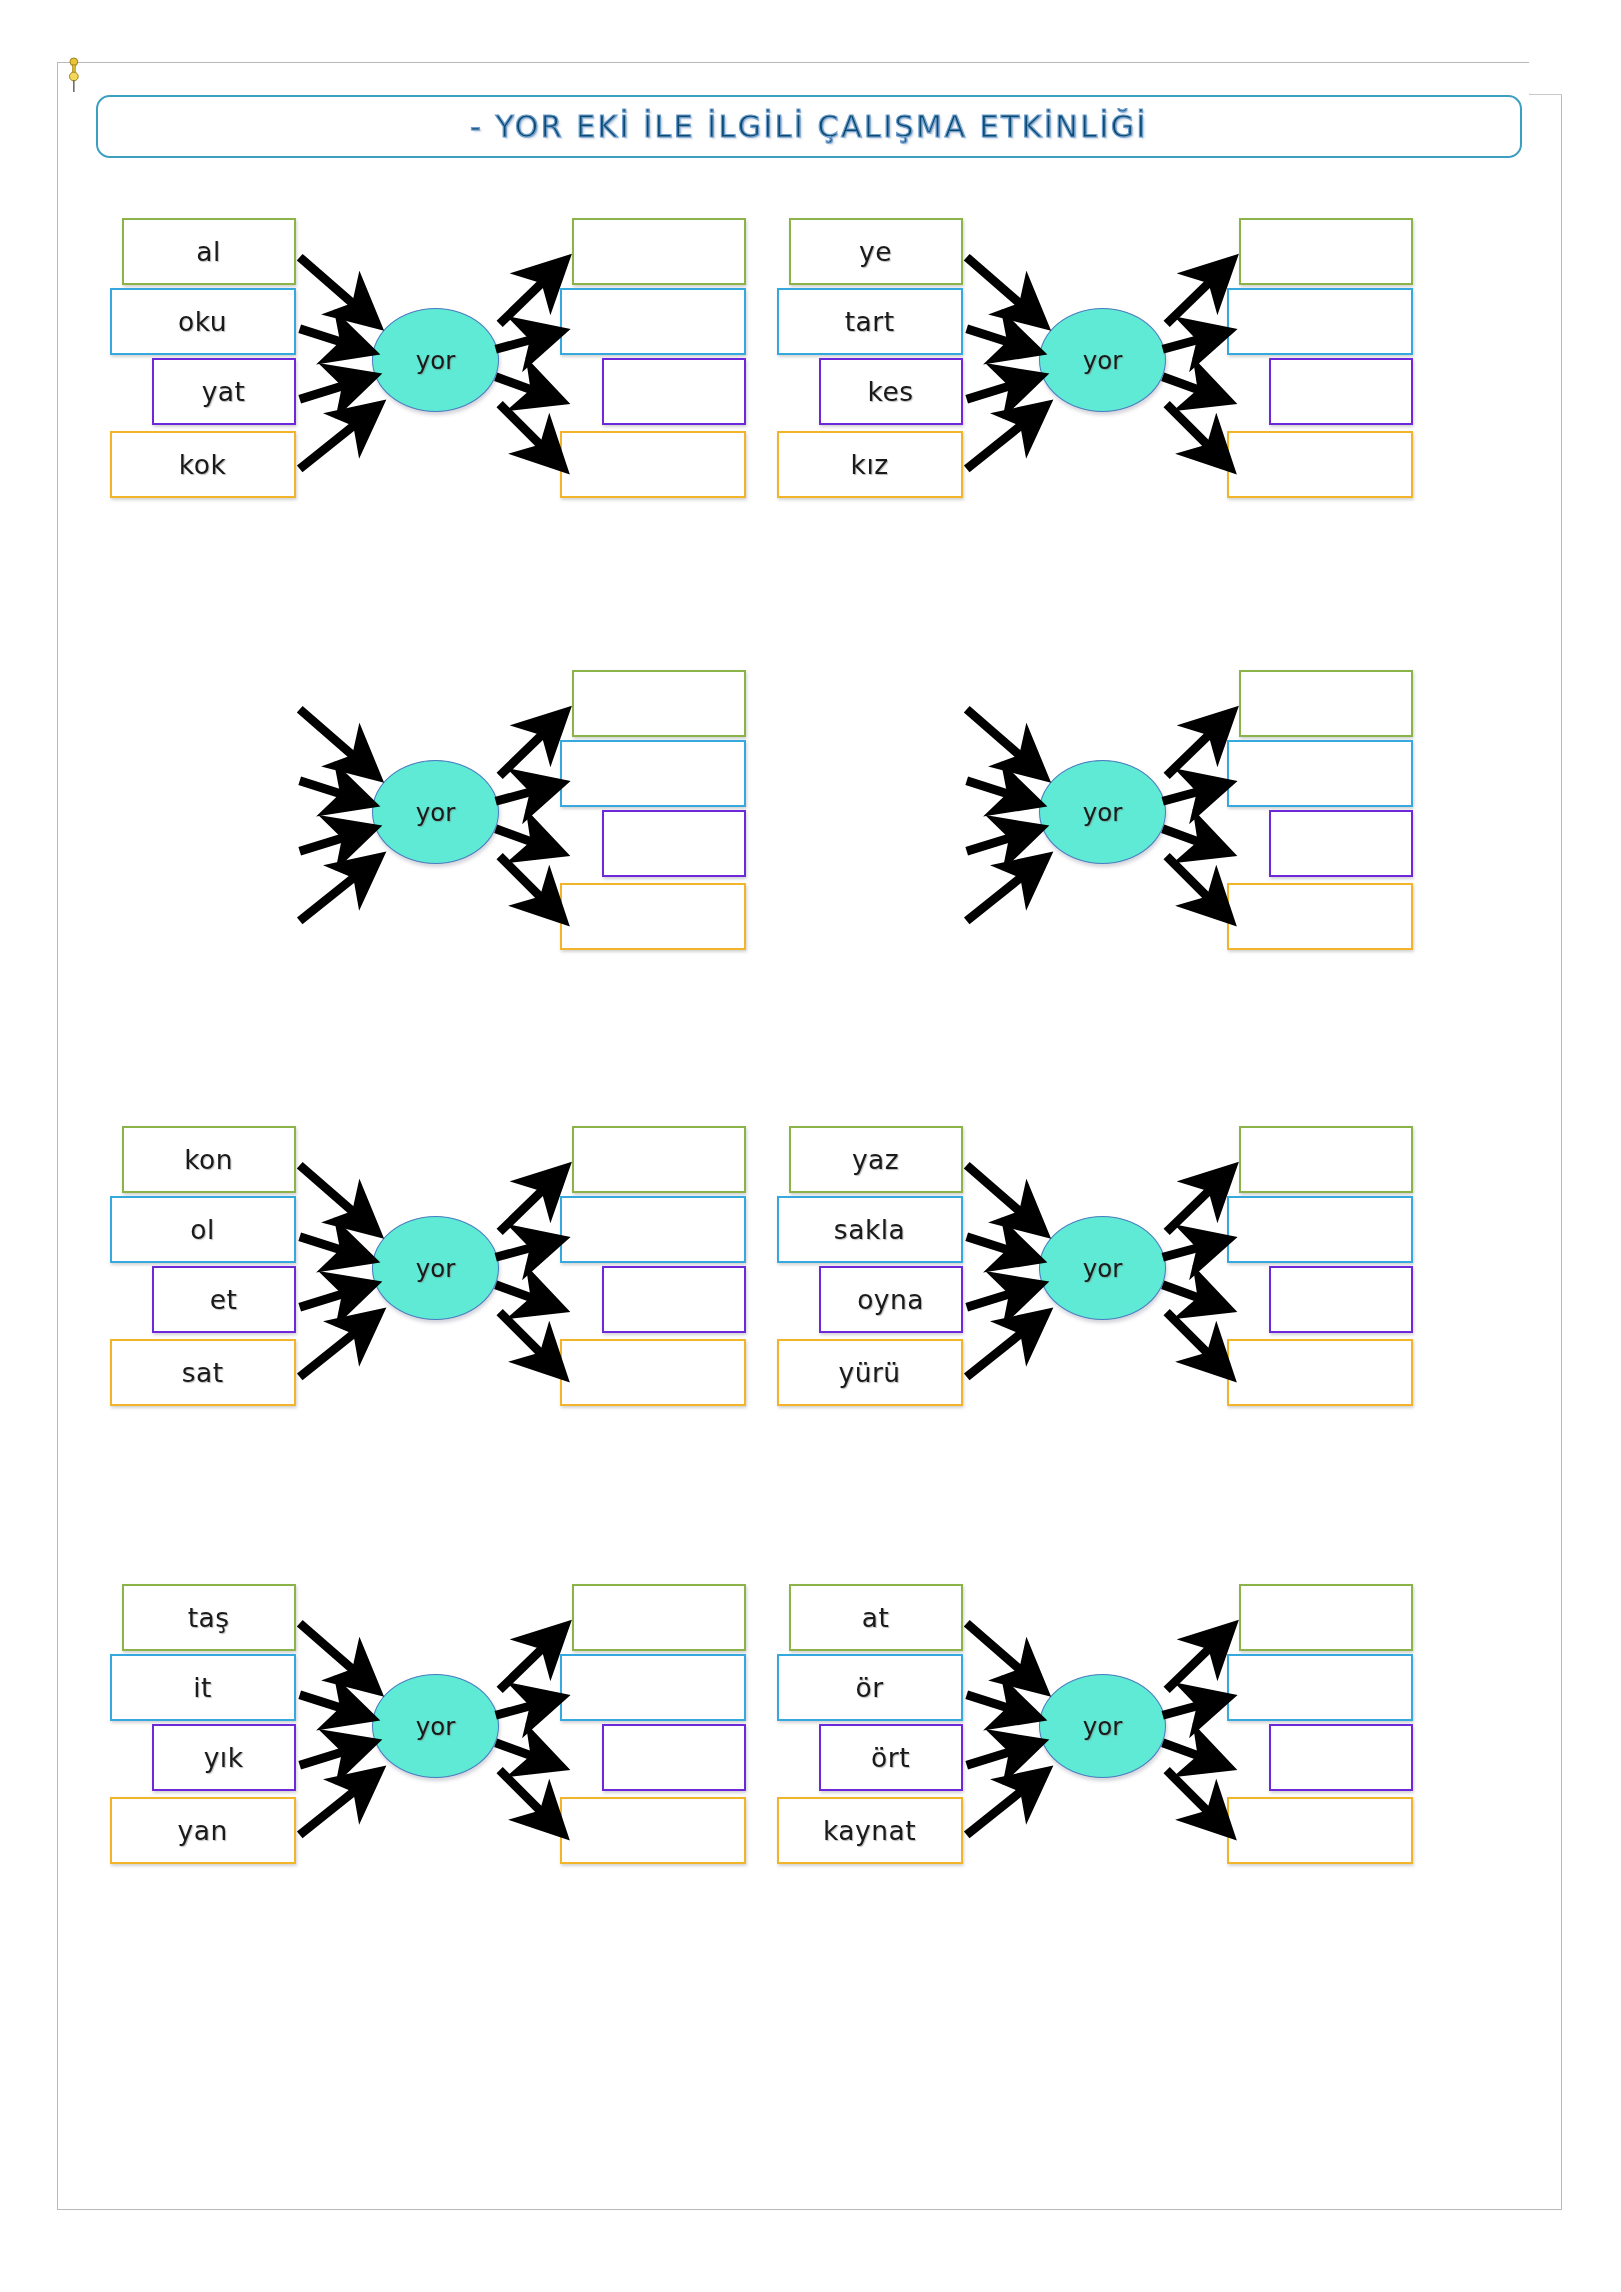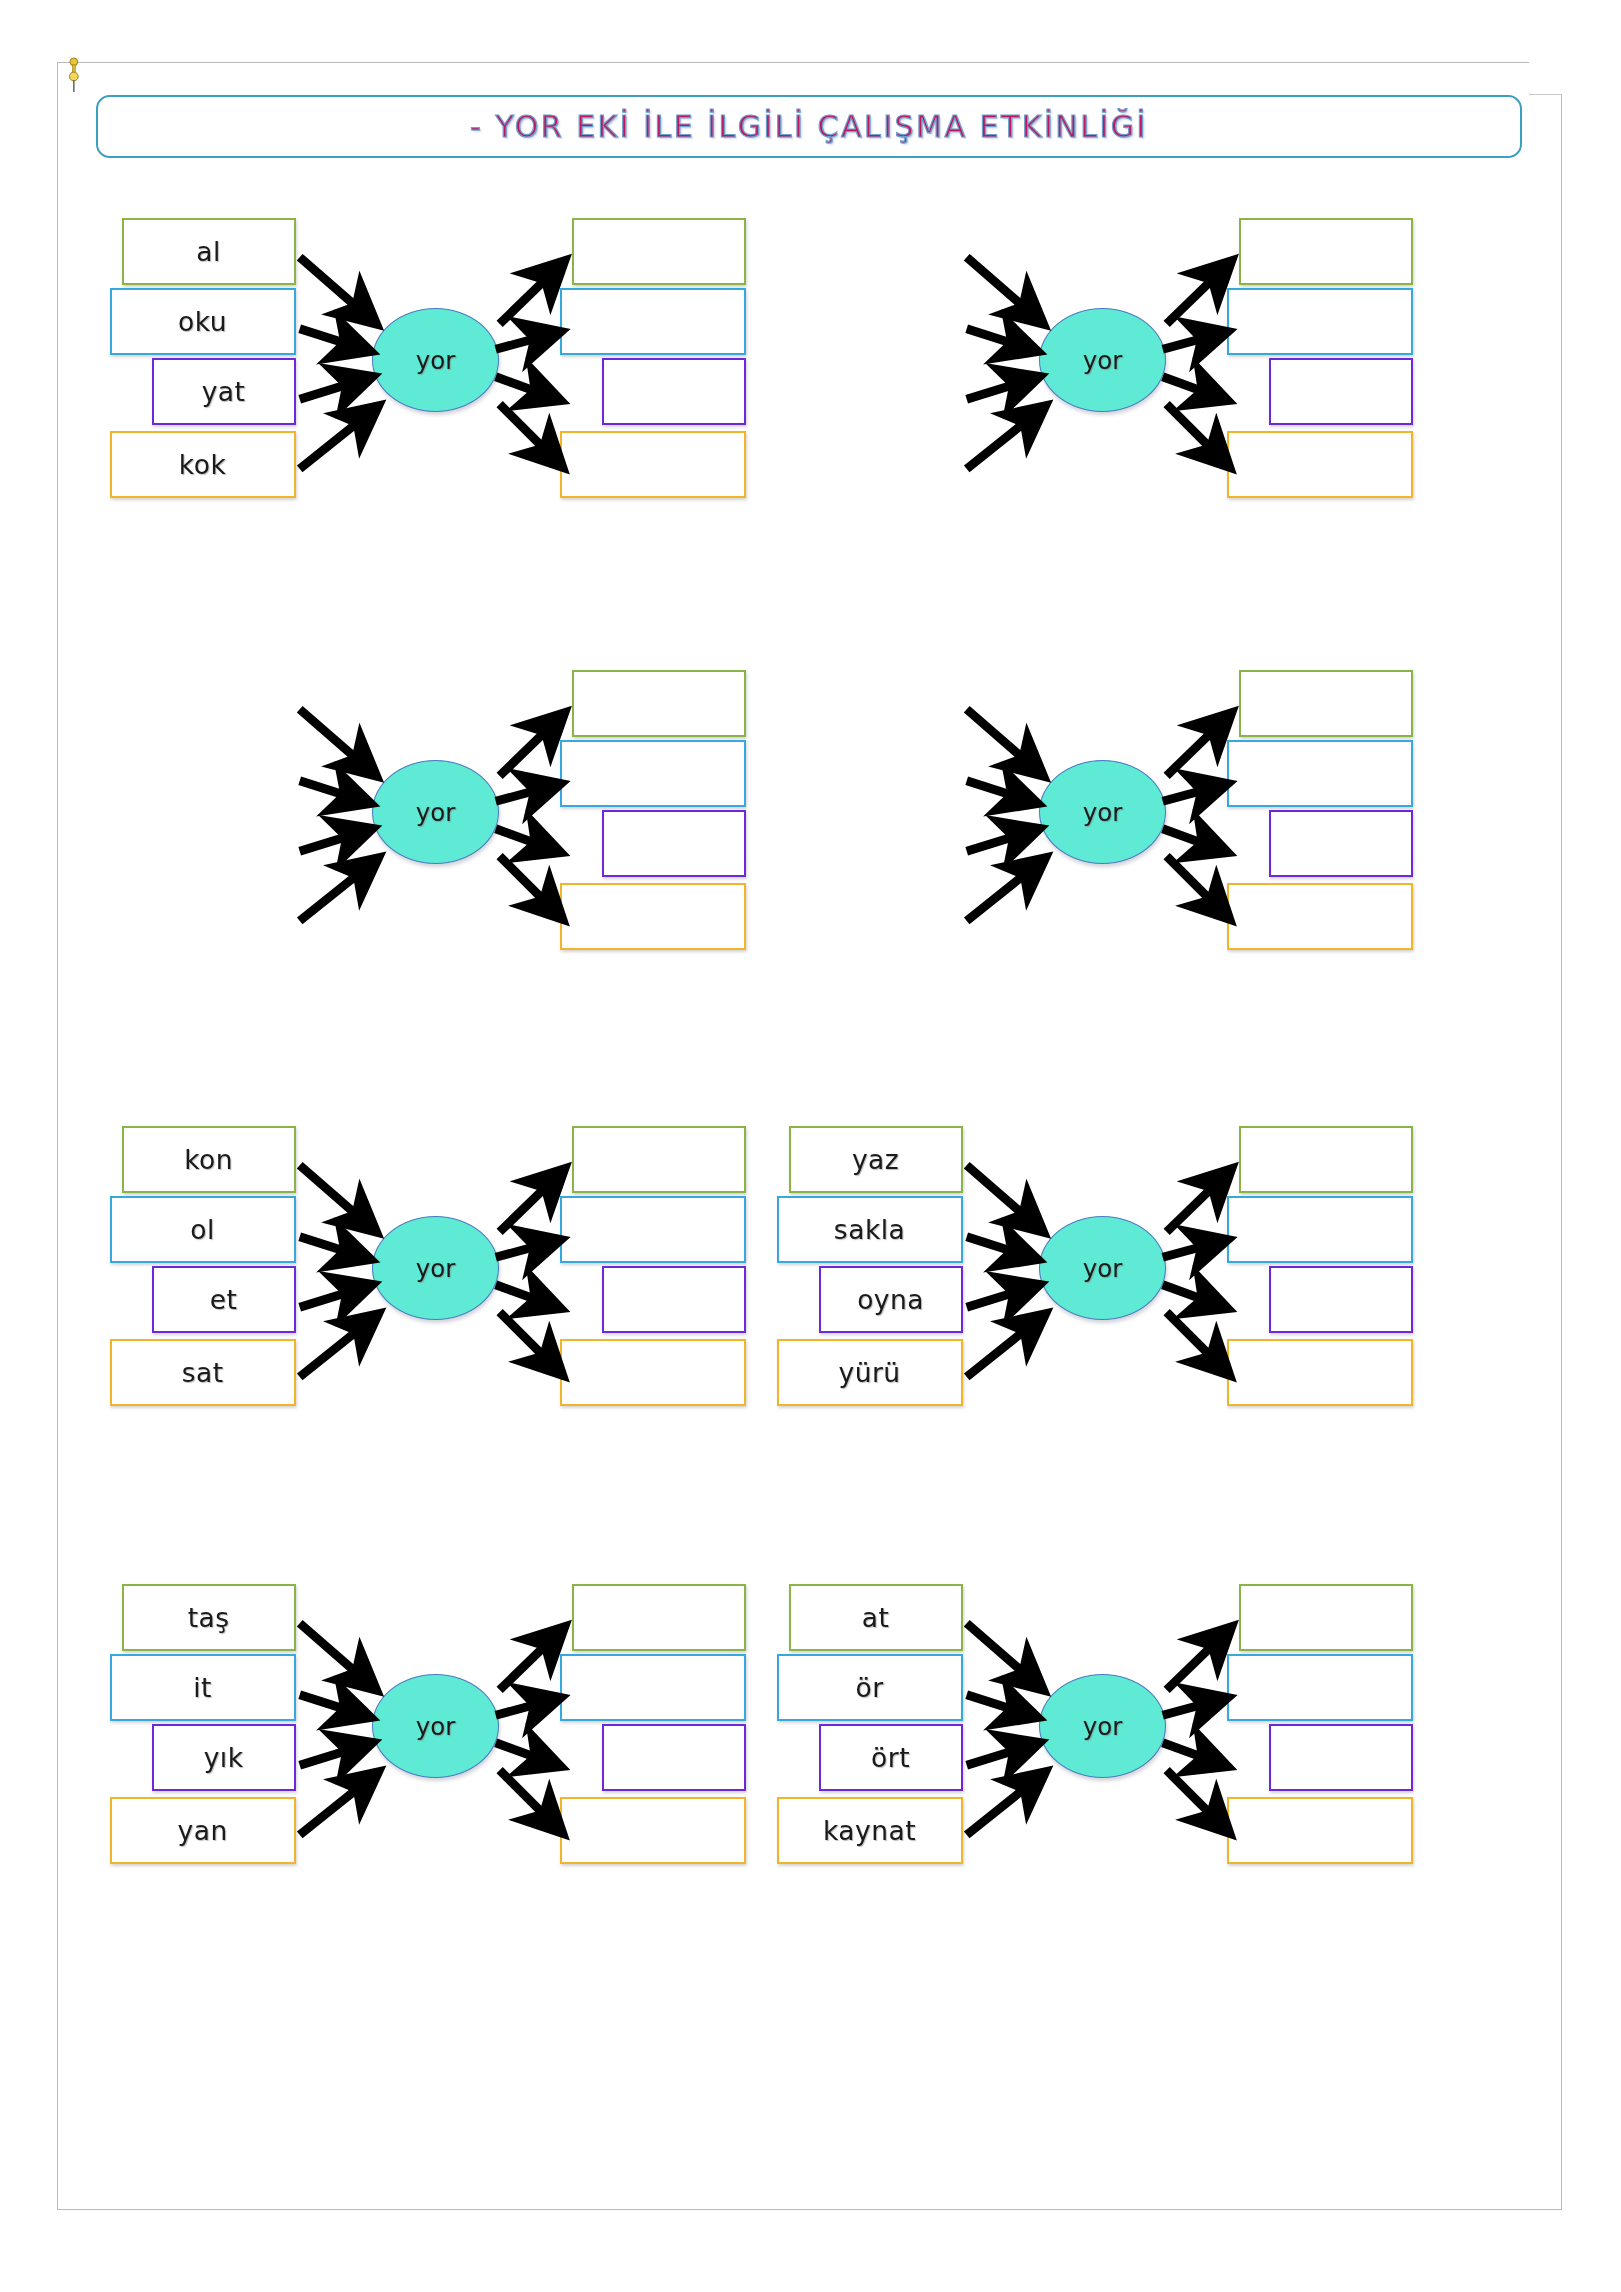--- a/index.html
+++ b/index.html
@@ -80,21 +80,21 @@
     box-sizing: border-box;
     background: #ffffff;
     display: flex;
     align-items: center;
     justify-content: center;
   }
   .title-text {
     font-family: "DejaVu Sans", "Liberation Sans", sans-serif;
     font-size: 30px;
     letter-spacing: 2.5px;
-    color: #be185d;
+    color: #0c4a6e;
     -webkit-text-stroke: 1.2px #6f9fd0;
     text-shadow:
       1px 1px 0 rgba(150,170,200,0.55),
       2px 2px 2px rgba(150,170,200,0.40);
     white-space: nowrap;
     font-weight: 400;
   }
 
   
   .grid {
@@ -245,20 +245,34 @@
         <div class="wbox b-purple">
             <span class="wtext"></span>
           </div>
         <div class="wbox b-orange">
             <span class="wtext"></span>
           </div>
       </div>
     </div>
 
     <div class="group" style="left:757px; top:218px;">
+      <div class="col col-left">
+        <div class="wbox b-green">
+            <span class="wtext">ye</span>
+          </div>
+        <div class="wbox b-blue">
+            <span class="wtext">tart</span>
+          </div>
+        <div class="wbox b-purple">
+            <span class="wtext">kes</span>
+          </div>
+        <div class="wbox b-orange">
+            <span class="wtext">kız</span>
+          </div>
+      </div>
       <div class="yor-ellipse">
         <span class="yor-text">yor</span>
       </div>
       <svg class="arrows" viewBox="0 0 700 300">
         <g stroke="#000" stroke-width="9" fill="none" marker-end="url(#ah)">
           <path d="M214,40 L292,108"></path>
           <path d="M214,113 L286,136"></path>
           <path d="M214,185 L288,162"></path>
           <path d="M214,256 L294,192"></path>
           <path d="M418,108 L484,44"></path>

